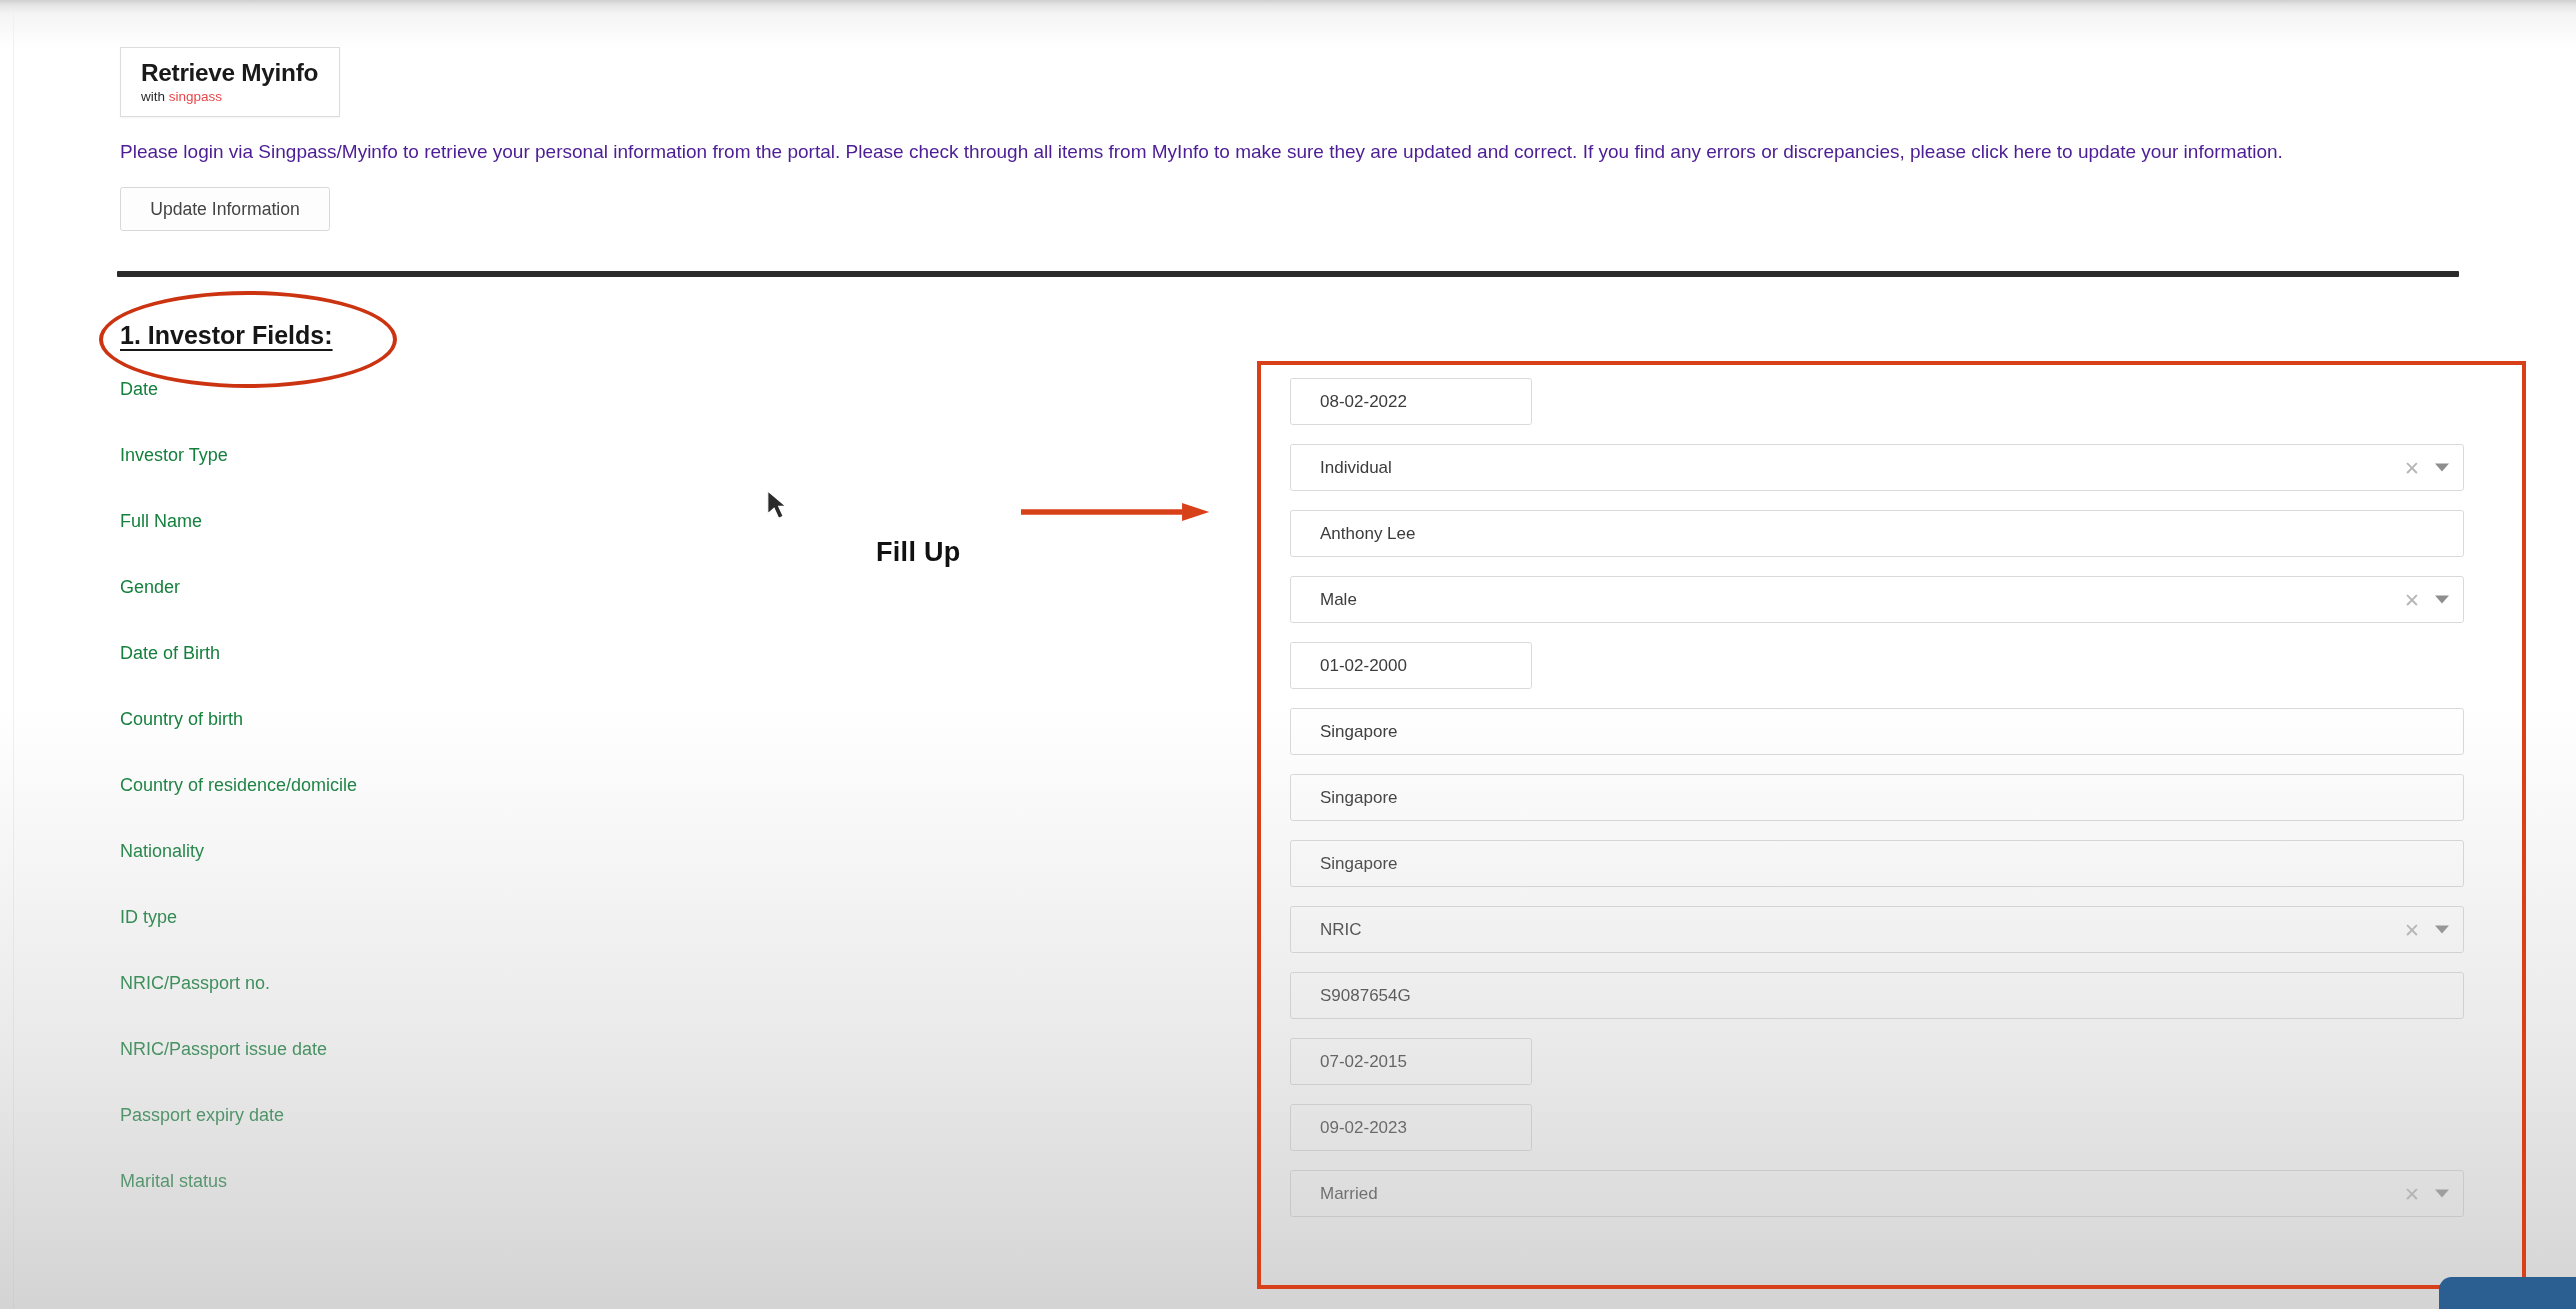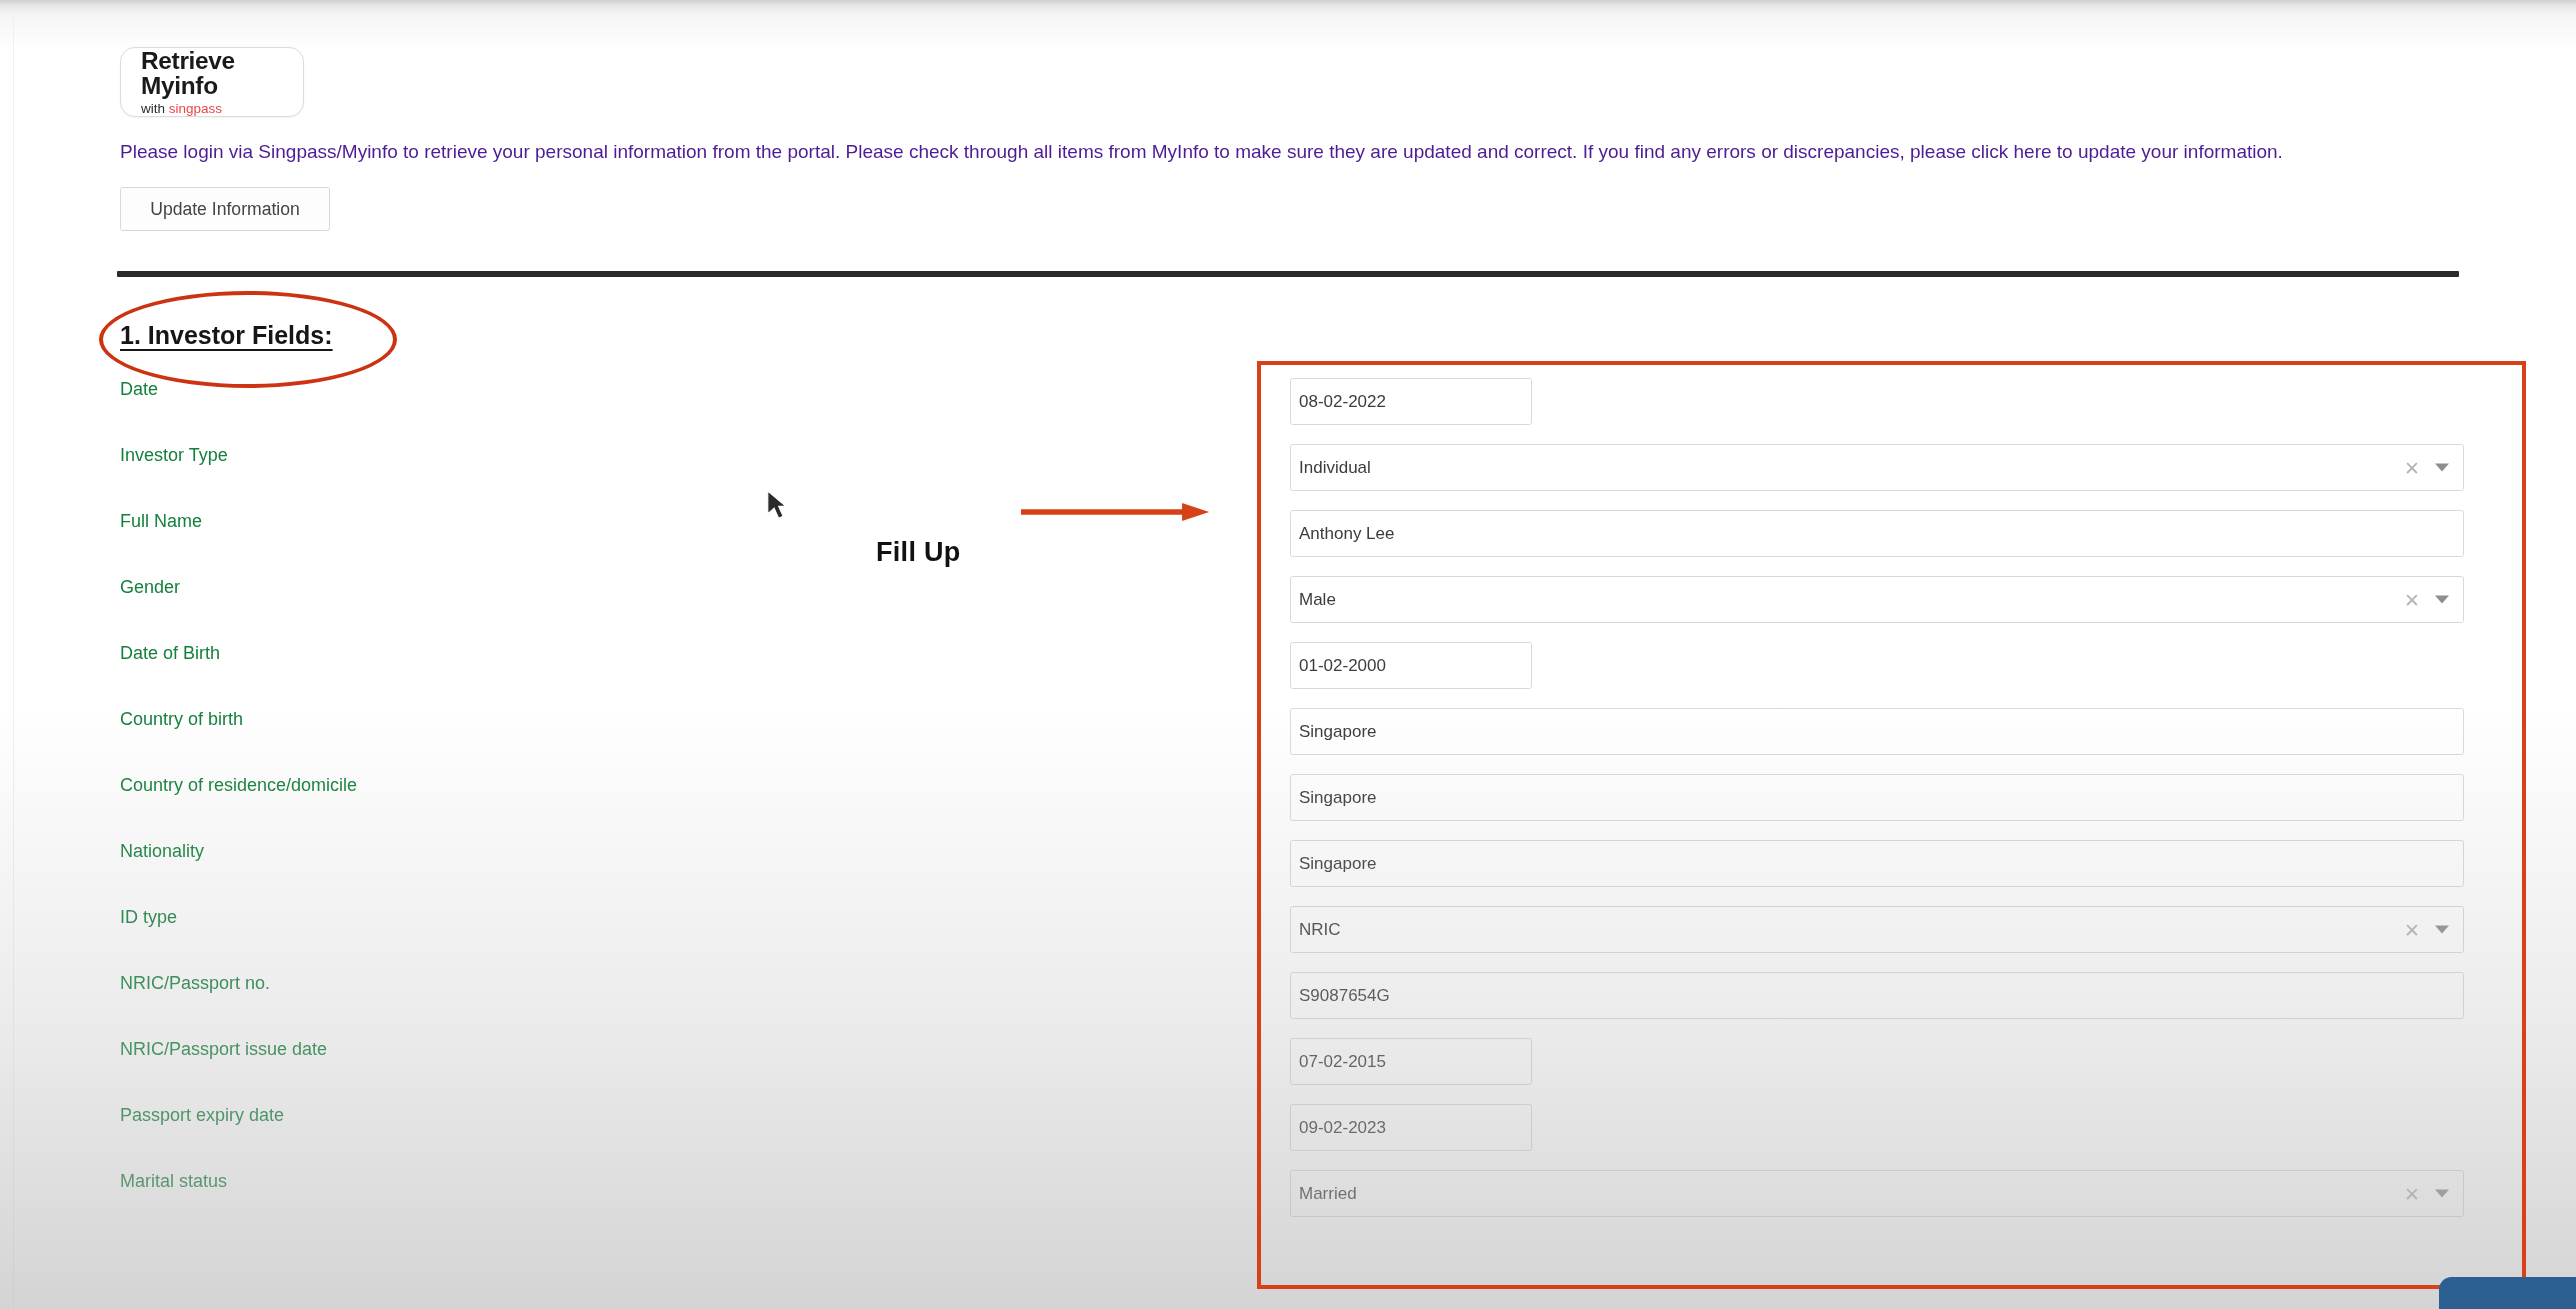--- a/index.html
+++ b/index.html
@@ -47,23 +47,23 @@
     left: 0; top: 705px;
     width: 2576px; height: 605px;
     background: linear-gradient(to bottom, rgba(190,190,190,0) 0%, rgba(186,186,186,0.30) 55%, rgba(176,176,176,0.55) 100%);
     pointer-events: none;
   }
 
   
   .myinfo-btn {
     position: absolute;
     left: 120px; top: 47px;
-    width: 184px; height: 70px;
+    width: 220px; height: 70px;
     border: 0.9px solid #dcdcdc;
-    border-radius: 15px;
+    border-radius: 0;
     background: #ffffff;
     box-shadow: 0 0.9px 1.8px rgba(0,0,0,0.05);
     display: flex;
     flex-direction: column;
     justify-content: center;
     padding-left: 20px;
     box-sizing: border-box;
   }
   .myinfo-title {
     font-size: 24.4px;
@@ -189,21 +189,21 @@
     position: relative;
   }
   .input-box {
     border: 0.9px solid #d9d9d9;
     border-radius: 2.7px;
     background: #ffffff;
     height: 47px;
     box-sizing: border-box;
     display: flex;
     align-items: center;
-    padding-left: 8px;
+    padding-left: 29px;
     font-size: 17px;
     color: #3c3c3c;
     position: relative;
   }
   .input-box.wide { width: 1174px; }
   .input-box.narrow { width: 242px; }
   .select-adorn {
     position: absolute;
     right: 14.5px;
     top: 50%;

